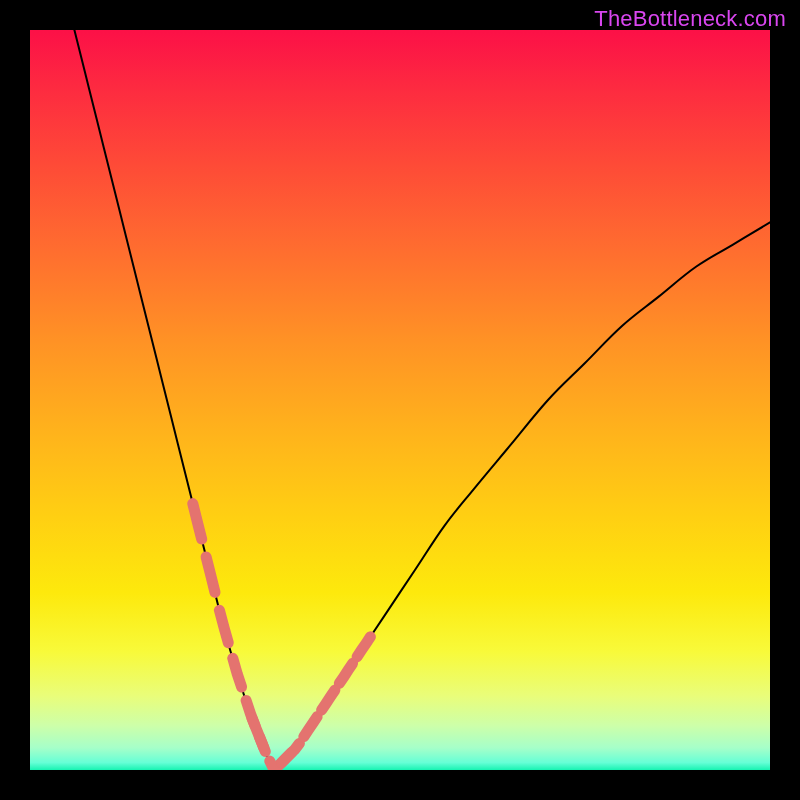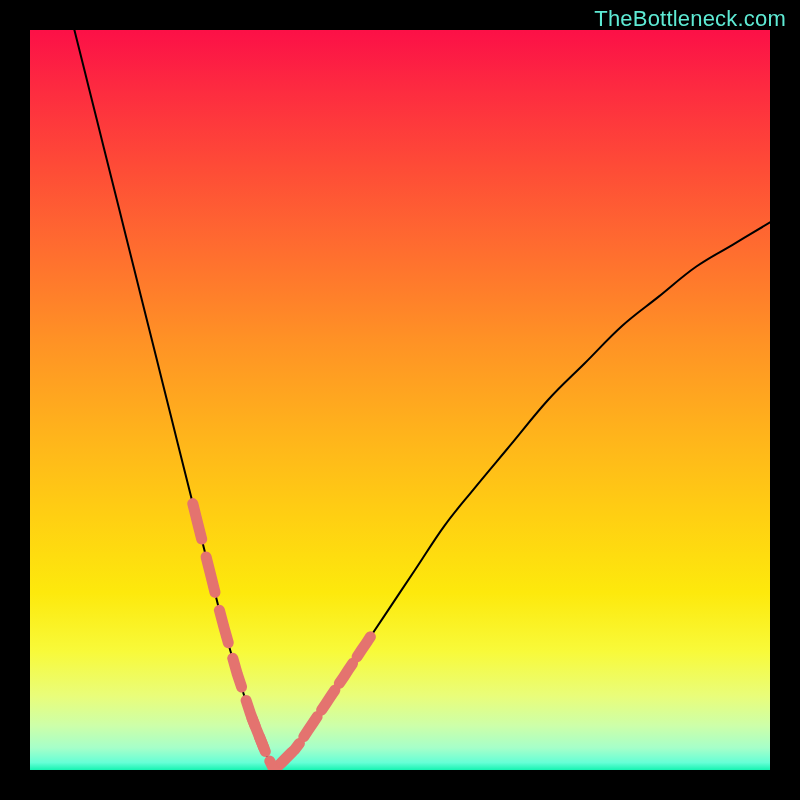--- a/index.html
+++ b/index.html
@@ -42,21 +42,21 @@
       #cdffa9 94%,
       #a6ffc9 97%,
       #66ffd6 99%,
       #17f3b2 100%
     );
   }
   .watermark {
     position: absolute;
     top: 6px;
     right: 14px;
-    color: #5eead4;
+    color: #d946ef;
     font-size: 22px;
     font-weight: 500;
     letter-spacing: 0.2px;
     user-select: none;
   }
   svg.curve {
     position: absolute;
     inset: 0;
   }
 </style>

